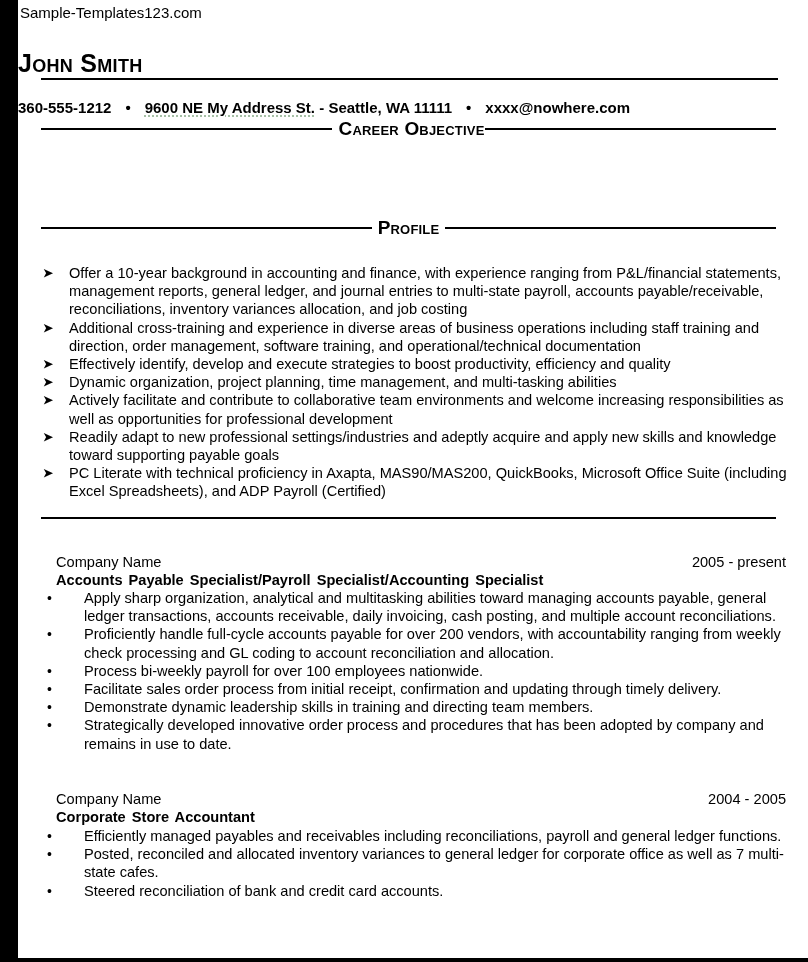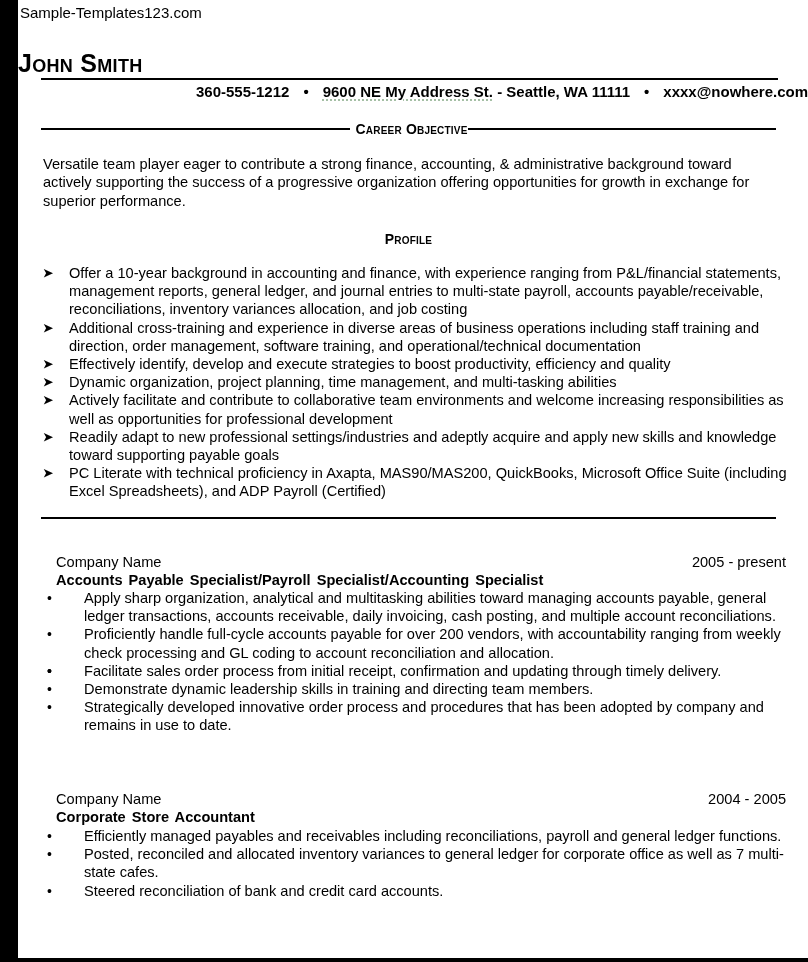--- a/index.html
+++ b/index.html
@@ -26,33 +26,33 @@
       position: absolute; left: 0; width: 790px; top: 48px;
       text-align: left;
       font-weight: bold; font-size: 25px; line-height: 30px;
       font-variant: small-caps; letter-spacing: 0.3px;
     }
     .name-rule {
       position: absolute; left: 23px; width: 737px; top: 78px;
       height: 2px; background: #000;
     }
     .contact {
-      position: absolute; left: 0; width: 790px; top: 82px;
-      text-align: right; font-weight: bold; font-size: 15px; line-height: 20px;
+      position: absolute; left: 0; width: 790px; top: 98px;
+      text-align: left; font-weight: bold; font-size: 15px; line-height: 20px;
       white-space: pre;
     }
     .contact .dot { margin: 0 14px; }
     .contact .addr-underline { text-decoration: underline dotted #8a8; text-underline-offset: 3px; }
     .section-head {
       position: absolute; left: 23px; width: 735px;
       display: flex; align-items: center;
     }
     .section-head .rule { flex: 1; height: 2px; background: #000; }
     .section-head .title {
-      font-weight: bold; font-variant: small-caps; font-size: 14px; line-height: 22px;
+      font-weight: bold; font-variant: small-caps; font-size: 19px; line-height: 22px;
       padding: 0 6px;
       letter-spacing: 0.2px;
     }
     .para {
       position: absolute; left: 25px; width: 740px;
       font-size: 14.6px; line-height: 18.3px;
     }
     .list { position: absolute; left: 25px; width: 745px; margin: 0; padding: 0; list-style: none; }
     .list li {
       position: relative; padding-left: 26px;
@@ -84,23 +84,22 @@
 
   <div class="name">John Smith</div>
   <div class="name-rule"></div>
   <div class="contact"><span>360-555-1212</span><span class="dot">•</span><span class="addr-underline">9600 NE My Address St.</span><span> - Seattle, WA 11111</span><span class="dot">•</span><span>xxxx@nowhere.com</span></div>
 
   <div class="section-head" style="top:118px;">
     <div class="rule"></div>
     <div class="title" style="padding-right:0;">Career Objective</div>
     <div class="rule"></div>
   </div>
-  <div class="para" style="top:155px;">Versatile team player eager to contribute a strong finance, accounting, &amp; administrative background toward actively supporting the success of a progressive organization offering opportunities for growth in exchange for superior performance.</div>
 
-  <div class="section-head" style="top:228px;flex-direction:column;">
+  <div class="section-head" style="top:217px;">
     <div class="rule"></div>
     <div class="title">Profile</div>
     <div class="rule"></div>
   </div>
   <ul class="list arrow" style="top:264px;">
     <li><span class="marker">➤</span><span>Offer a 10-year background in accounting and finance, with experience ranging from P&amp;L/financial statements, management reports, general ledger, and journal entries to multi-state payroll, accounts payable/receivable, reconciliations, inventory variances allocation, and job costing</span></li>
     <li><span class="marker">➤</span><span>Additional cross-training and experience in diverse areas of business operations including staff training and direction, order management, software training, and operational/technical documentation</span></li>
     <li><span class="marker">➤</span><span>Effectively identify, develop and execute strategies to boost productivity, efficiency and quality</span></li>
     <li><span class="marker">➤</span><span>Dynamic organization, project planning, time management, and multi-tasking abilities</span></li>
     <li><span class="marker">➤</span><span>Actively facilitate and contribute to collaborative team environments and welcome increasing responsibilities as well as opportunities for professional development</span></li>
@@ -114,21 +113,21 @@
   </div>
 
   <div class="job-head" style="top:553px;">
     <span>Company Name</span>
     <span>2005 - present</span>
   </div>
   <div class="job-title" style="top:571px;">Accounts Payable Specialist/Payroll Specialist/Accounting Specialist</div>
   <ul class="list dot" style="top:589px;">
     <li><span class="marker">•</span><span>Apply sharp organization, analytical and multitasking abilities toward managing accounts payable, general ledger transactions, accounts receivable, daily invoicing, cash posting, and multiple account reconciliations.</span></li>
     <li><span class="marker">•</span><span>Proficiently handle full-cycle accounts payable for over 200 vendors, with accountability ranging from weekly check processing and GL coding to account reconciliation and allocation.</span></li>
-    <li><span class="marker">•</span></li>
+    <li><span class="marker">•</span><span>Process bi-weekly payroll for over 100 employees nationwide.</span></li>
     <li><span class="marker">•</span><span>Facilitate sales order process from initial receipt, confirmation and updating through timely delivery.</span></li>
     <li><span class="marker">•</span><span>Demonstrate dynamic leadership skills in training and directing team members.</span></li>
     <li><span class="marker">•</span><span>Strategically developed innovative order process and procedures that has been adopted by company and remains in use to date.</span></li>
   </ul>
 
   <div class="job-head" style="top:790px;">
     <span>Company Name</span>
     <span>2004 - 2005</span>
   </div>
   <div class="job-title" style="top:808px;">Corporate Store Accountant</div>

